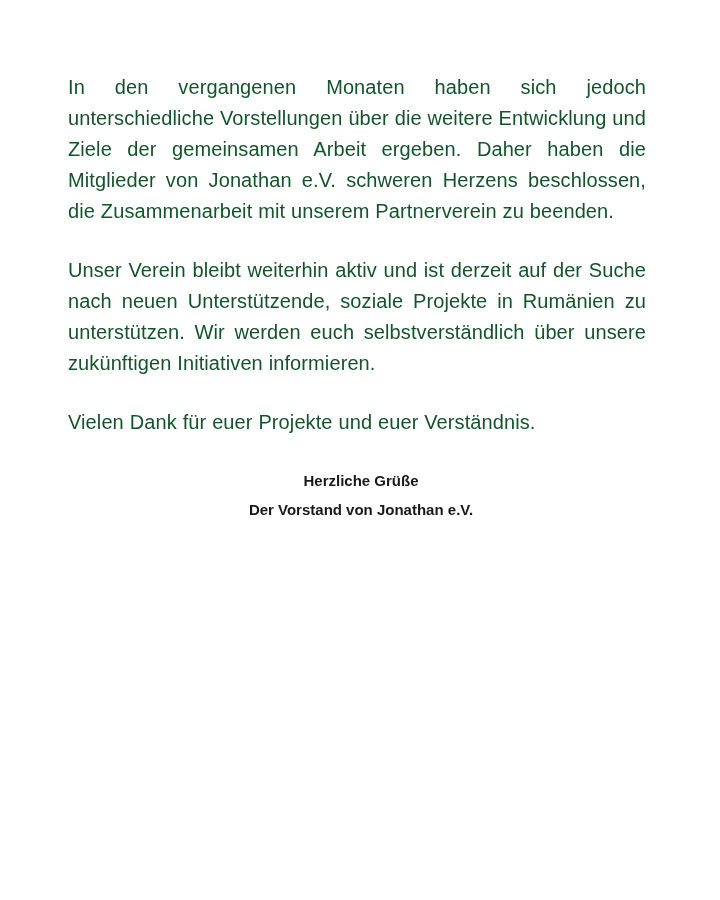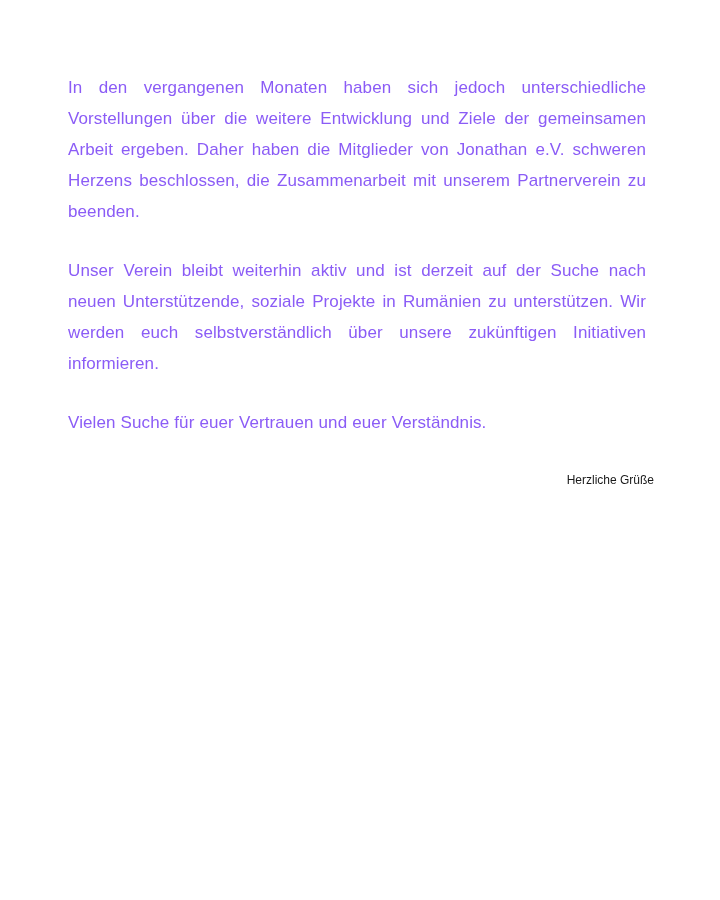--- a/index.html
+++ b/index.html
@@ -18,54 +18,56 @@
     box-sizing: border-box;
     width: 720px;
     height: 900px;
     padding: 72px 66px 0 68px;
     background: #ffffff;
   }
   .doc-body {
     width: 586px;
   }
   .para {
-    font-size: 17px;
+    font-size: 20px;
     line-height: 31px;
     text-align: justify;
     text-justify: inter-word;
     margin: 0 8px 28px 0;
-    color: #8b5cf6;
+    color: #14532d;
     letter-spacing: 0.1px;
     word-spacing: 0.2px;
   }
   .para.noj {
     text-align: left;
   }
   .sig-block {
-    font-size: 12px;
+    font-size: 15px;
     line-height: 29px;
-    text-align: right;
+    text-align: center;
     margin: 0;
     color: #191919;
+    font-weight: bold;
   }
   .sig-line {
     display: block;
   }
 </style>
 </head>
 <body>
 
 <div class="page">
   <div class="doc-body">
 
     <p class="para">In den vergangenen Monaten haben sich jedoch unterschiedliche Vorstellungen über die weitere Entwicklung und Ziele der gemeinsamen Arbeit ergeben. Daher haben die Mitglieder von Jonathan e.V. schweren Herzens beschlossen, die Zusammenarbeit mit unserem Partnerverein zu beenden.</p>
 
     <p class="para">Unser Verein bleibt weiterhin aktiv und ist derzeit auf der Suche nach neuen Unterstützende, soziale Projekte in Rumänien zu unterstützen. Wir werden euch selbstverständlich über unsere zukünftigen Initiativen informieren.</p>
 
 
-    <p class="para noj">Vielen Suche für euer Vertrauen und euer Verständnis.</p>
+    <p class="para noj">Vielen Dank für euer Projekte und euer Verständnis.</p>
 
     <div class="sig-block">
       <span class="sig-line">Herzliche Grüße</span>
+      <span class="sig-line">Der Vorstand von Jonathan e.V.</span>
     </div>
 
   </div>
 </div>
 
 </body></html>

